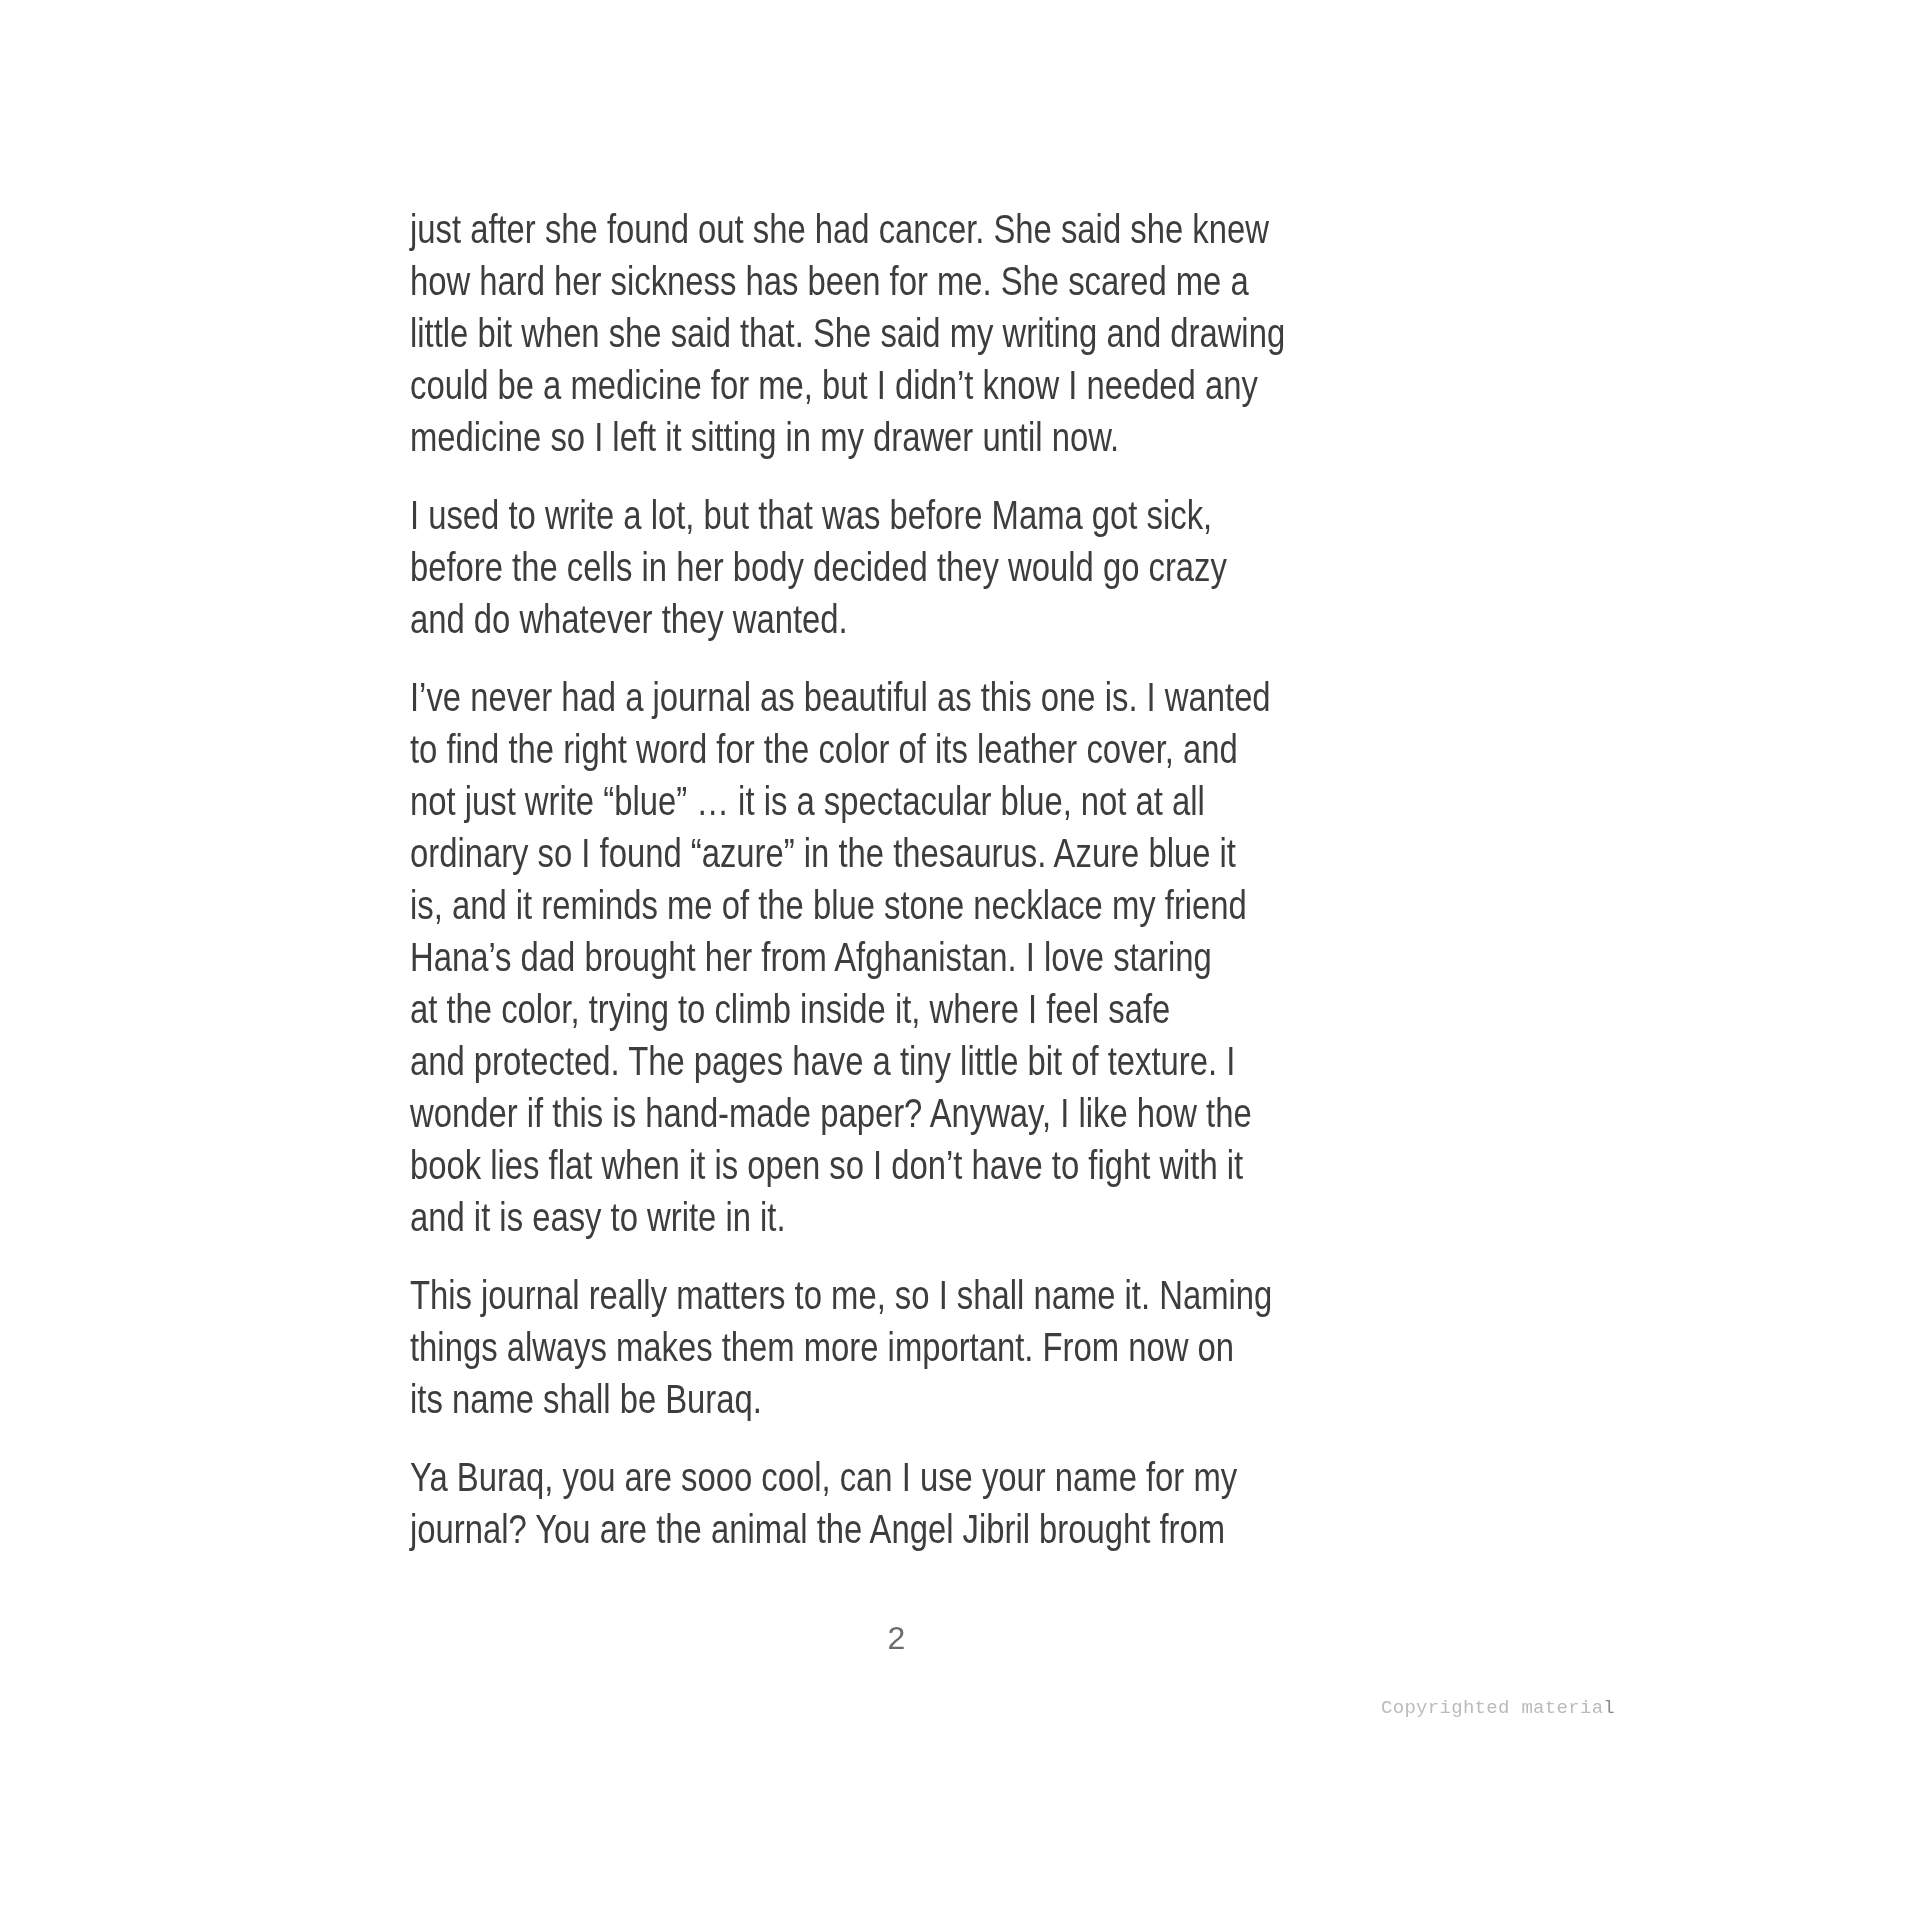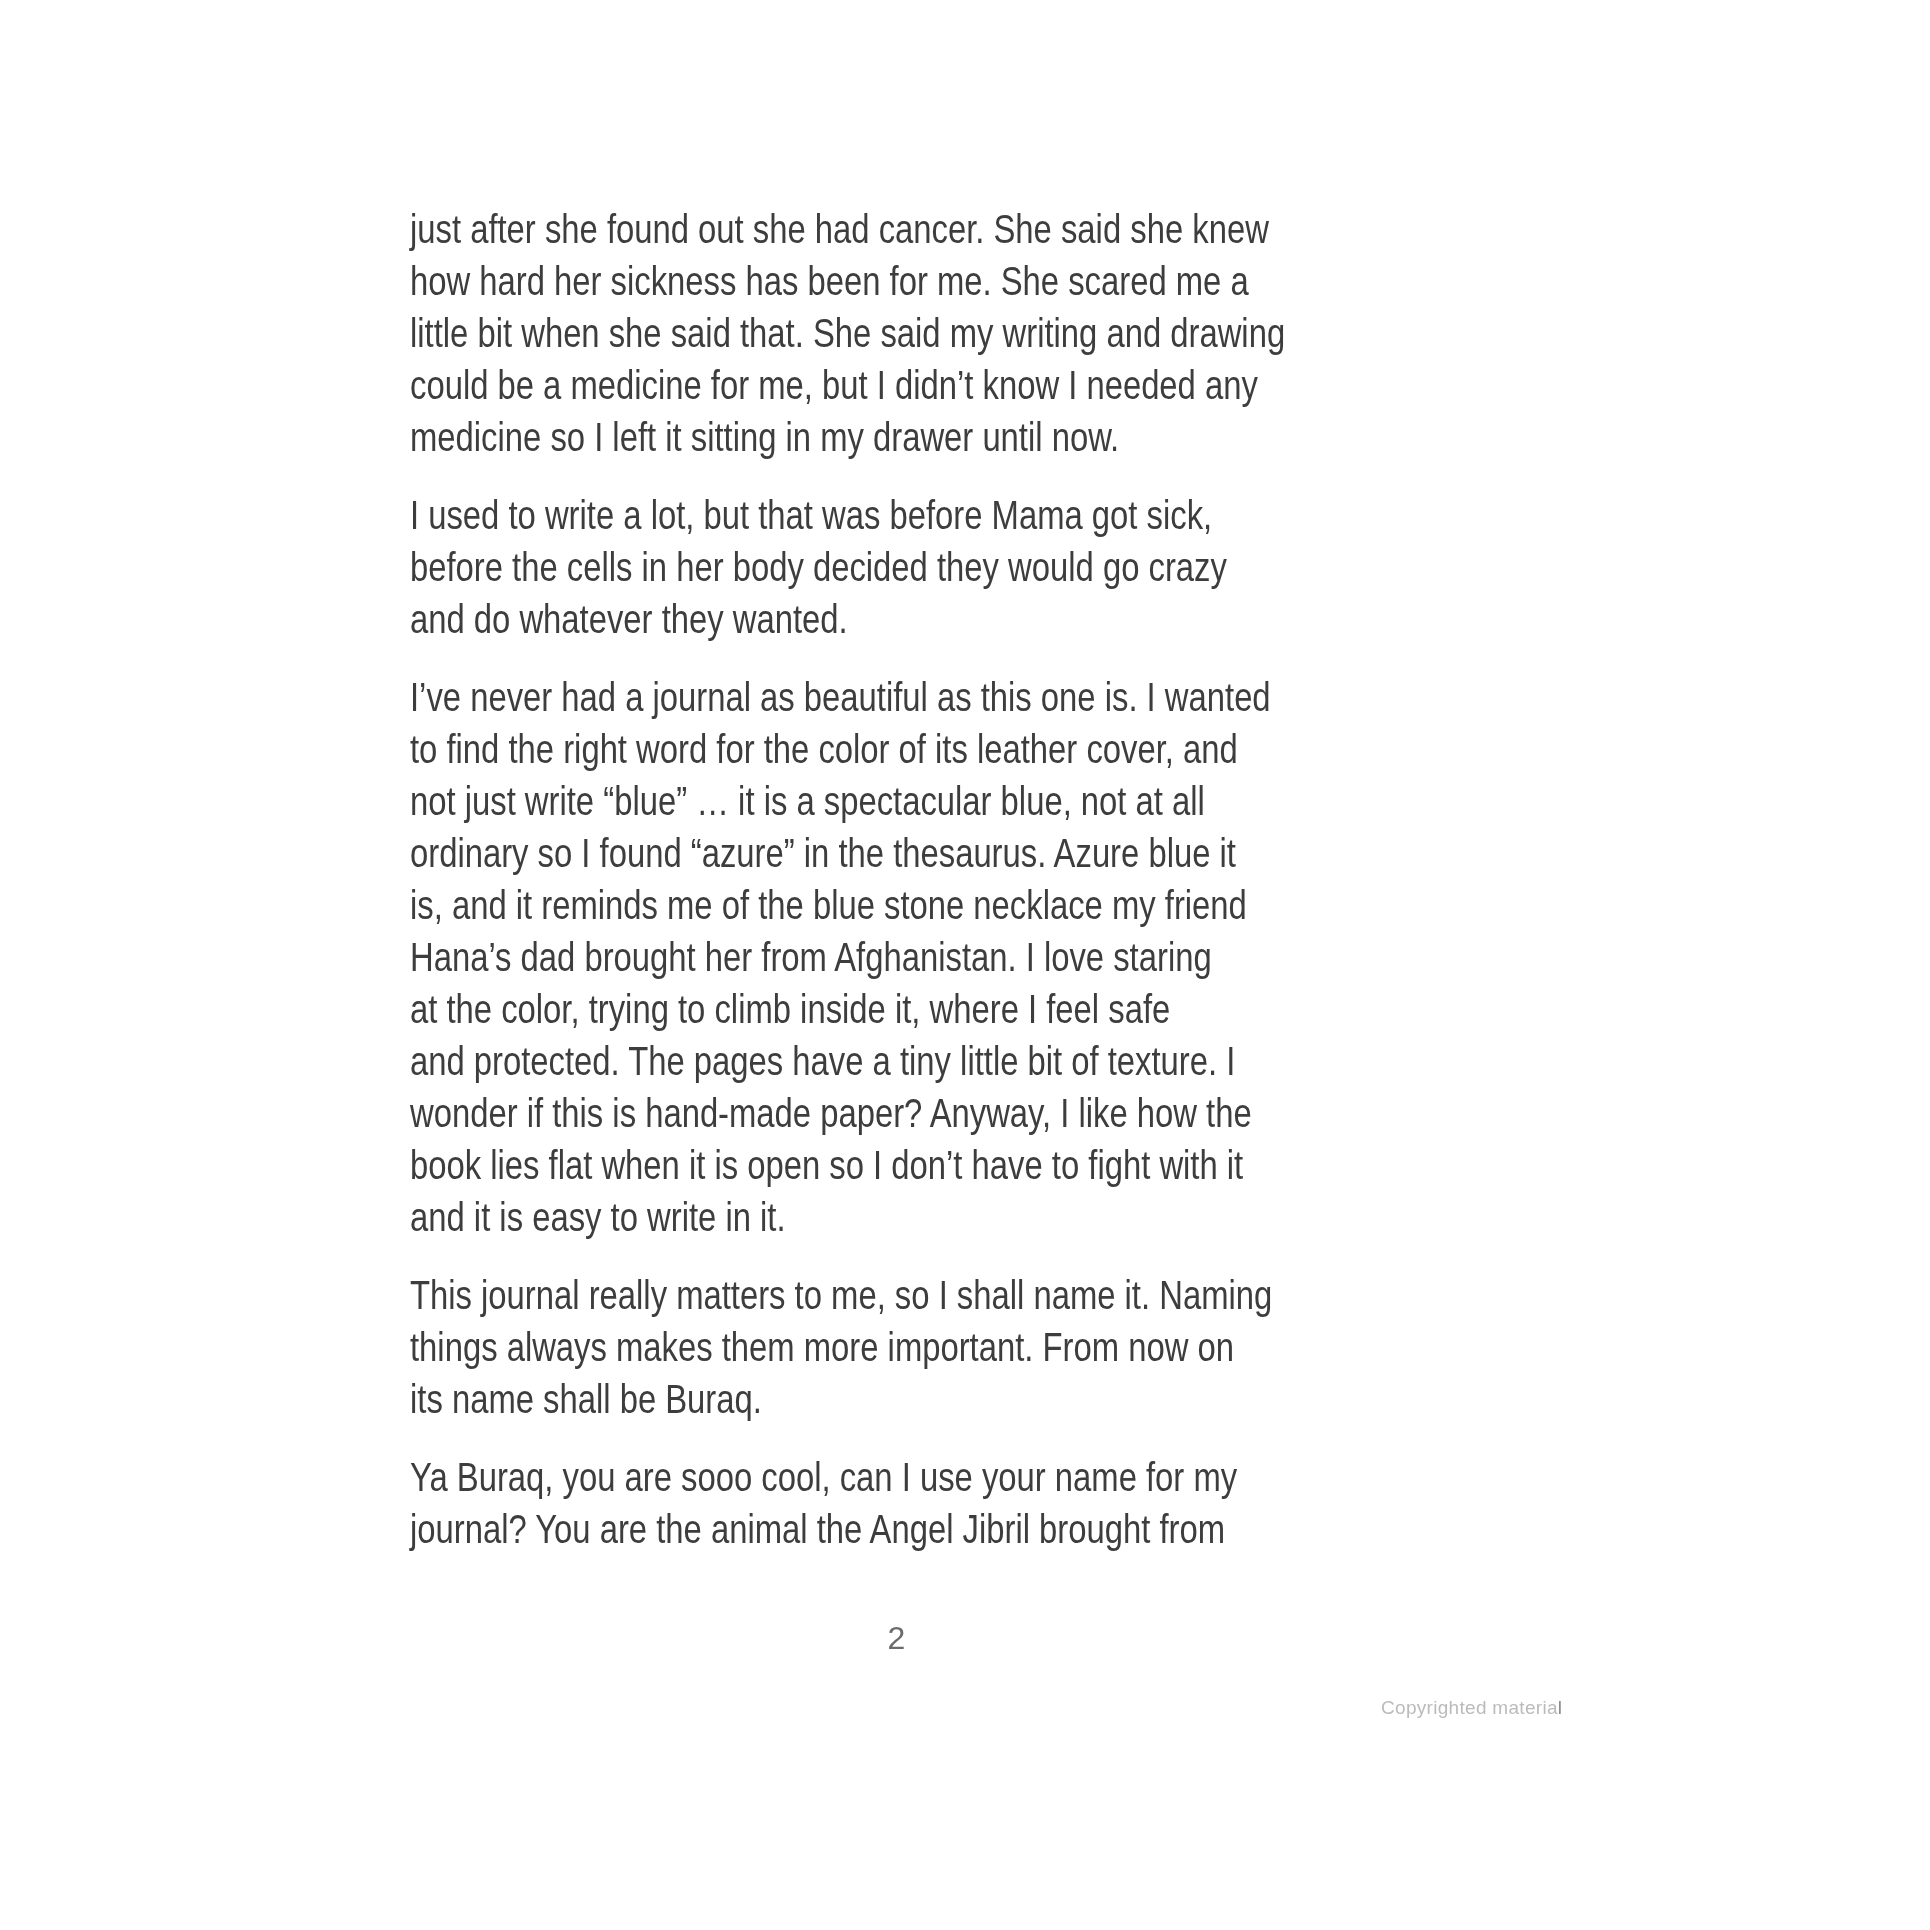--- a/index.html
+++ b/index.html
@@ -41,20 +41,21 @@
     color: #6b6b6b;
   }
   .watermark {
     position: absolute;
     left: 1381px;
     top: 1697px;
     font-size: 19px;
     letter-spacing: 0.3px;
     color: #bbbbbb;
     white-space: nowrap;
+    font-family: Liberation Mono, monospace;
   }
   .watermark .tail {
     color: #8a8a8a;
   }
 </style>
 </head>
 <body>
 
 <div class="page">
 

